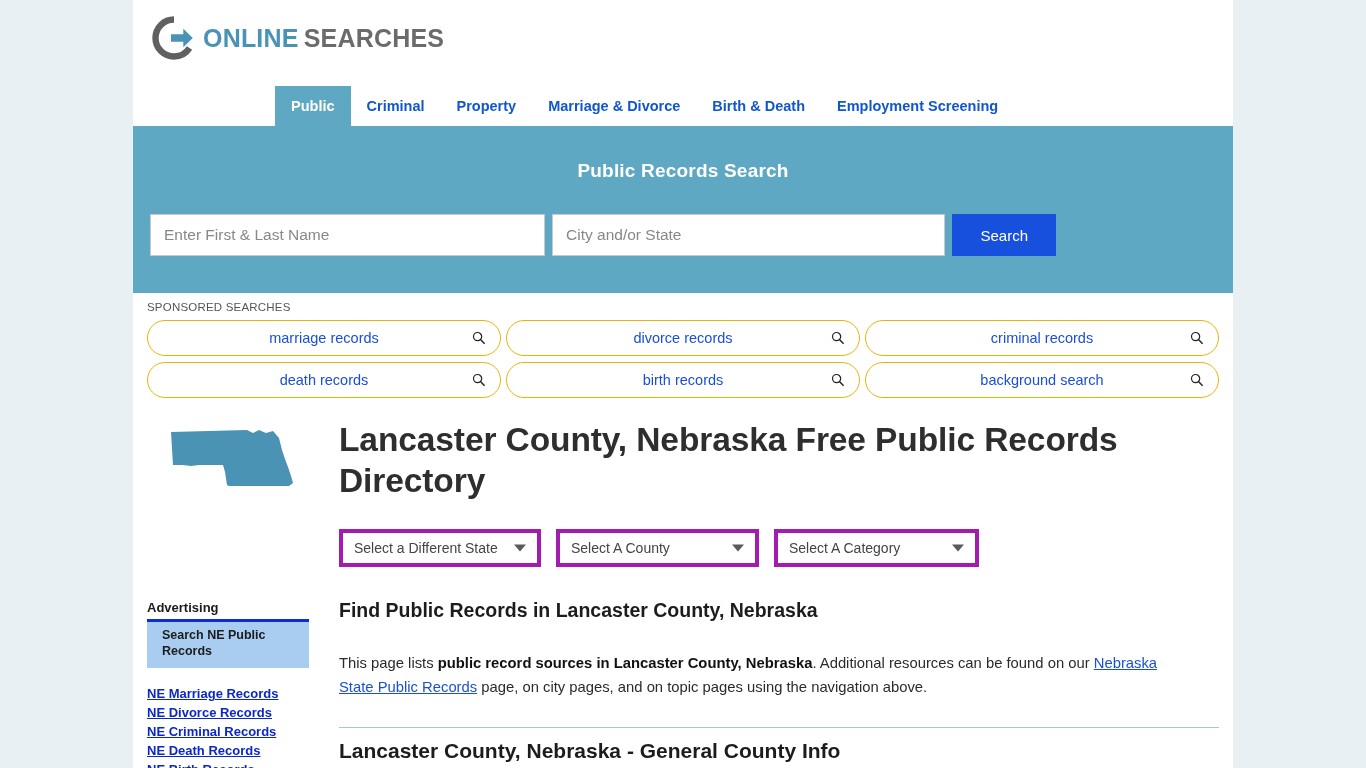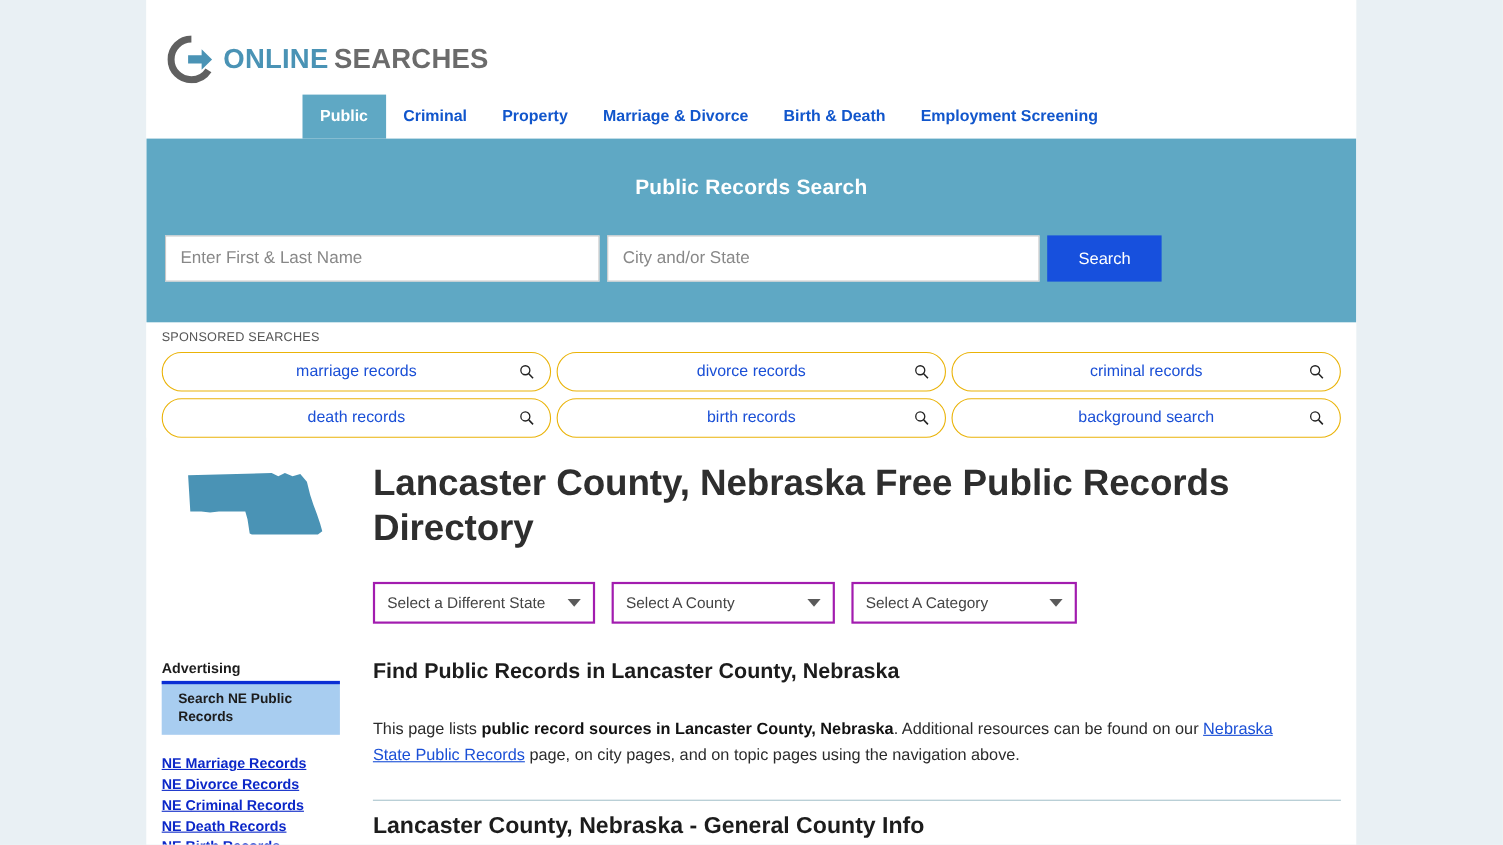--- a/index.html
+++ b/index.html
@@ -31,21 +31,21 @@
 
   
   .header {
     height: 86px;
     position: relative;
     background: #ffffff;
   }
   .logo {
     position: absolute;
     left: 19px;
-    top: 32px;
+    top: 16px;
     display: flex;
     align-items: center;
     gap: 7px;
   }
   .logo-mark { width: 44px; height: 44px; display:block; }
   .logo-text {
     font-size: 25px;
     font-weight: bold;
     letter-spacing: 0.2px;
     line-height: 1;
@@ -203,21 +203,21 @@
 
   
   .select-row {
     display: flex;
     gap: 15px;
     margin-top: 27px;
   }
   .sel {
     position: relative;
     height: 38px;
-    border: 2px solid #a21caf;
+    border: 4px solid #a21caf;
     background: #fff;
     display: flex;
     align-items: center;
     padding: 0 11px;
     cursor: pointer;
   }
   .sel-state { width: 202px; }
   .sel-county { width: 203px; }
   .sel-category { width: 205px; }
   .sel-label {

